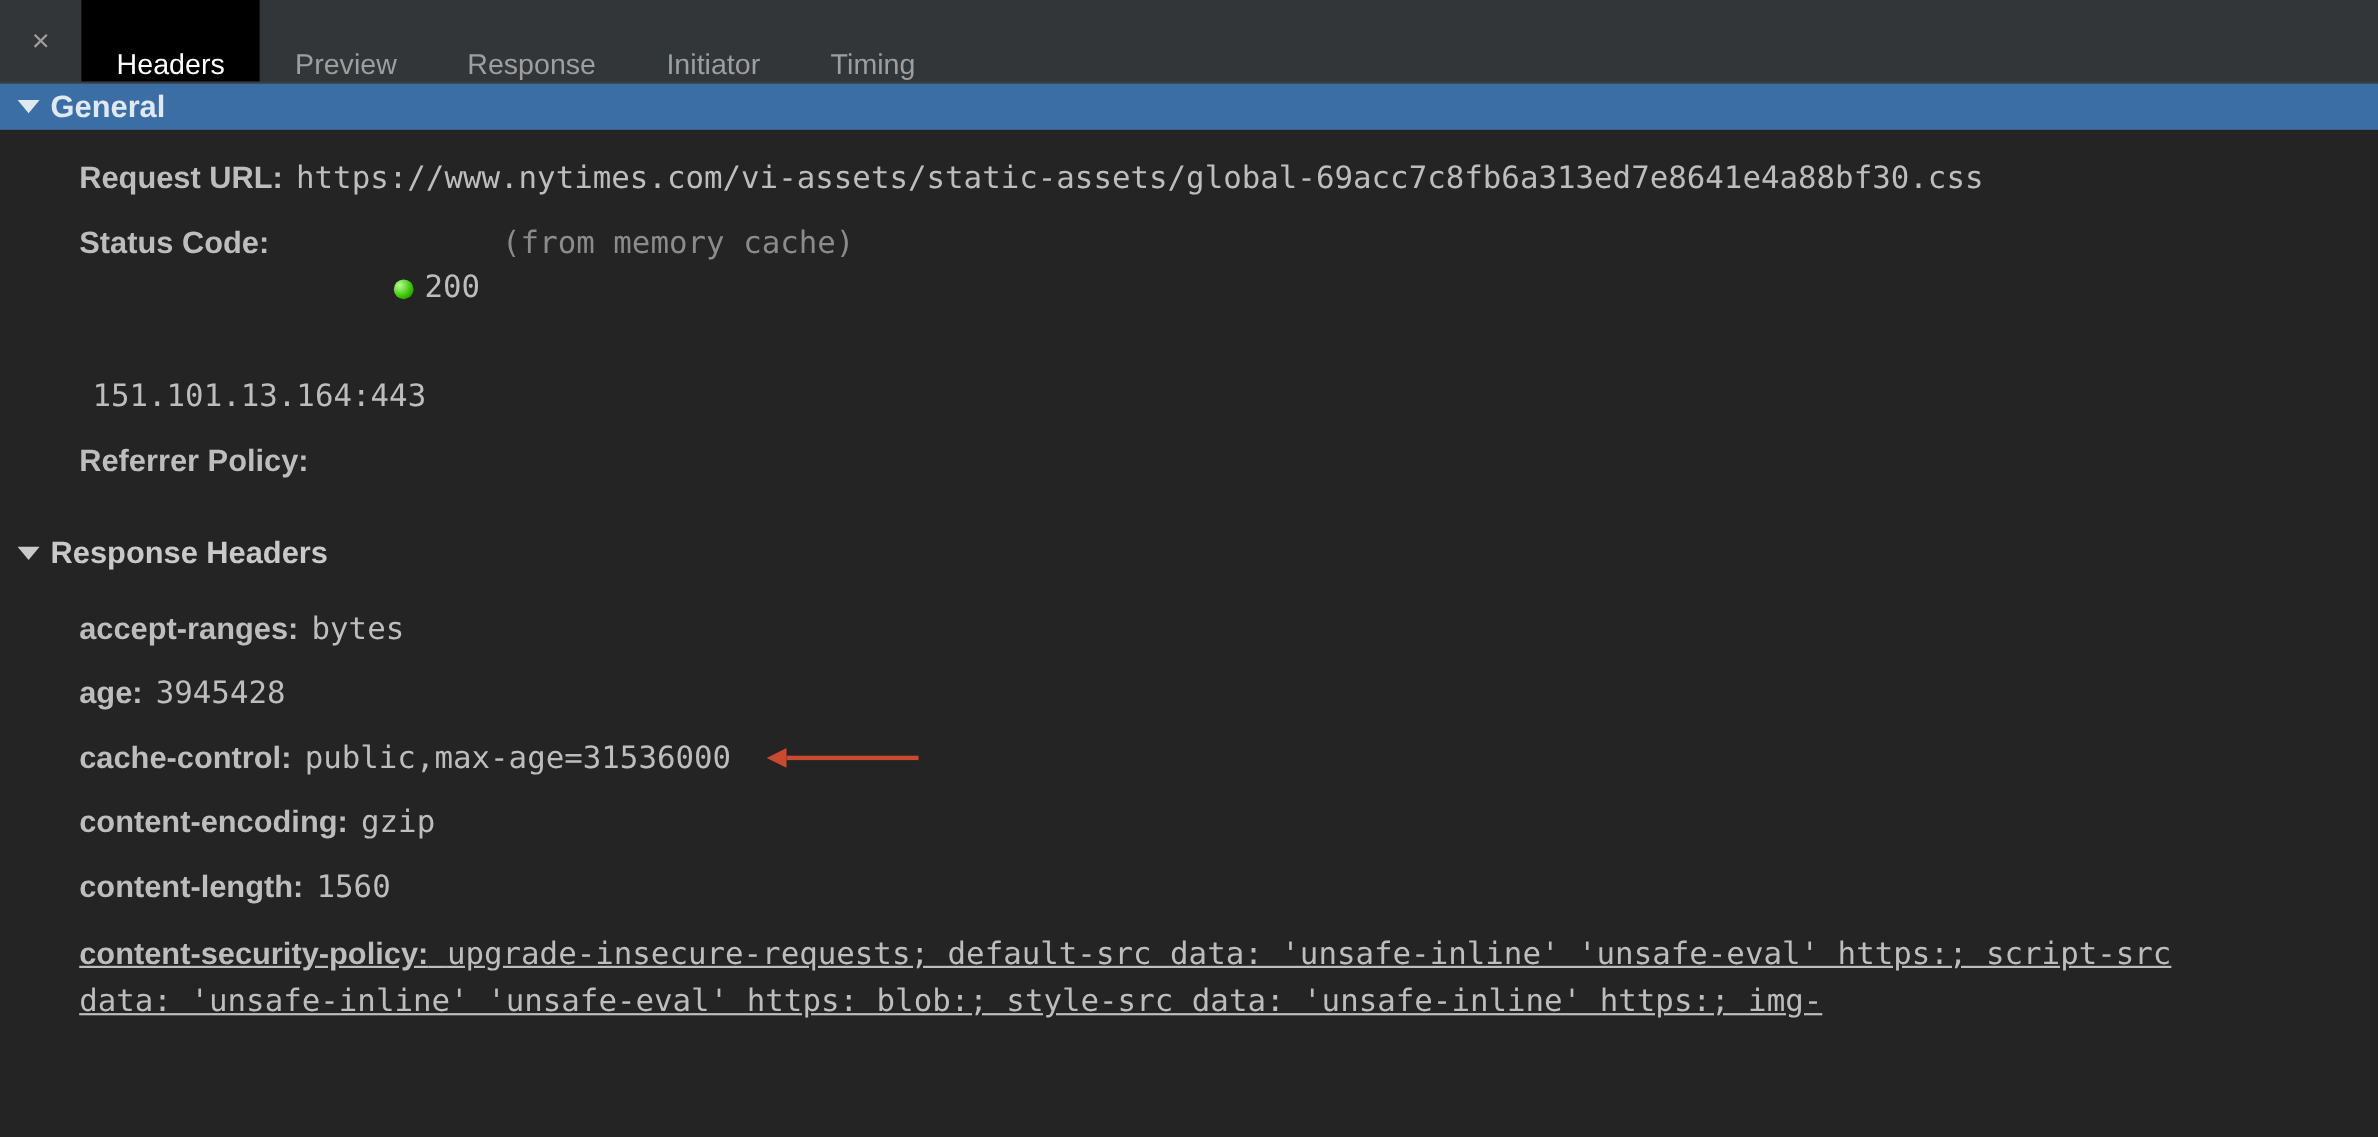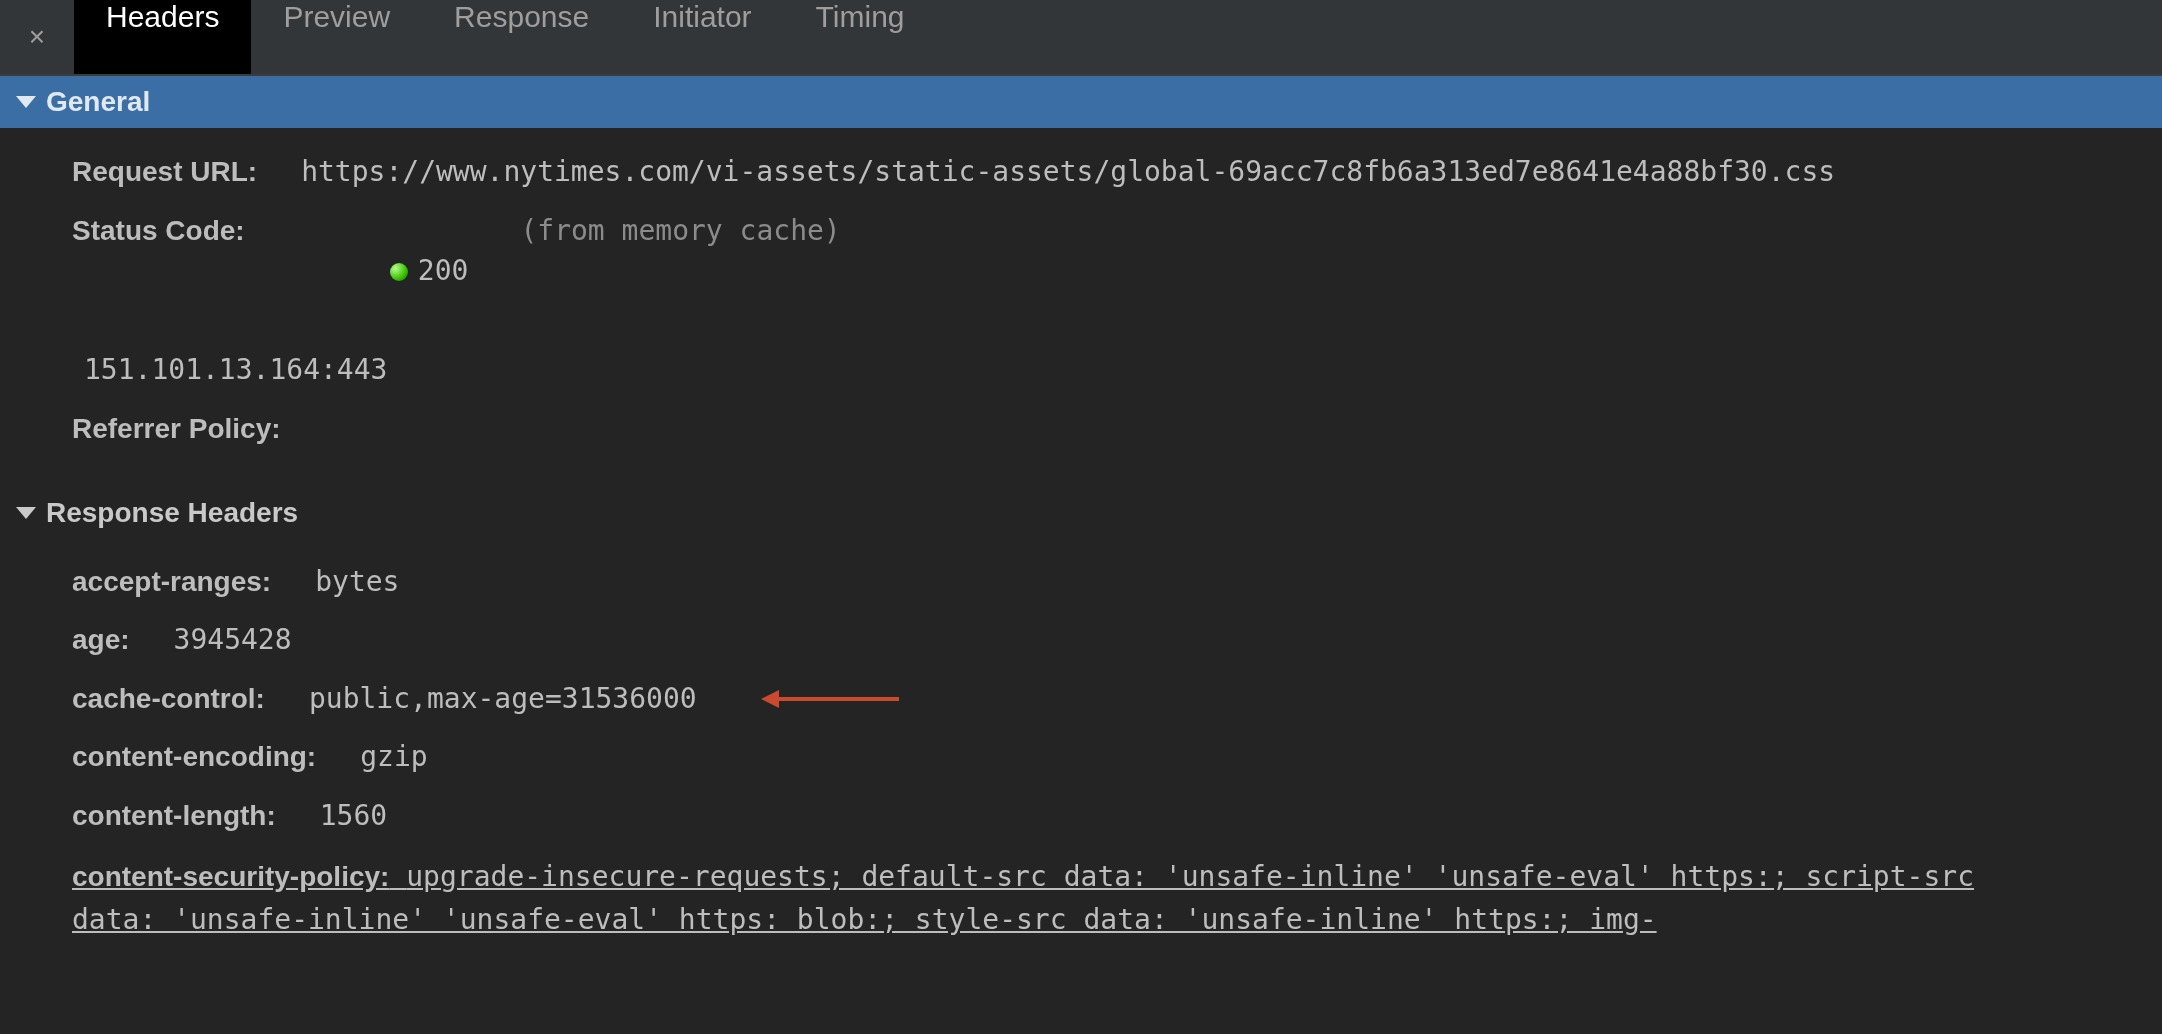--- a/index.html
+++ b/index.html
@@ -4,35 +4,35 @@
   <style>
     * { margin:0; padding:0; box-sizing:border-box; }
     html,body { width:2162px; height:1034px; background:#242424; color:#bdbdbd;
       font-family:"Helvetica Neue",Arial,sans-serif; font-size:28px; overflow:hidden; }
 
     
     .tab-bar { height:76px; background:#333639; display:flex; align-items:stretch;
       border-bottom:2px solid #3c3c3c; }
     .close-btn { width:74px; display:flex; align-items:center; justify-content:center;
       color:#9e9e9e; font-size:28px; cursor:pointer; }
-    .tab { padding:0 32px; display:flex; align-items:flex-start; color:#9e9e9e; cursor:pointer;
-      font-size:30px; }
+    .tab { padding:0 32px; display:flex; align-items:flex-end; color:#9e9e9e; cursor:pointer;
+      font-size:26px; }
     .tab.active { background:#000; color:#fff; }
 
     
     .section-head { display:flex; align-items:center; height:50px; padding-left:16px;
       color:#c9c9c9; font-weight:600; font-size:28px; cursor:pointer; }
-    .section-head.blue { background:#3b6ea5; color:#e1e9f0; height:52px; }
+    .section-head.blue { background:#3b6ea5; color:#e1e9f0; height:42px; }
     .tri { display:inline-block; width:0; height:0; border-left:10px solid transparent;
       border-right:10px solid transparent; border-top:12px solid currentColor; margin-right:10px; }
 
     
     .rows { padding:24px 0 18px 72px; display:flex; flex-direction:column; gap:18px;
       color:#bdbdbd; font-size:28px; line-height:1.45; }
-    .row { display:flex; flex-wrap:wrap; align-items:baseline;gap:32px; }
+    .row { display:flex; flex-wrap:wrap; align-items:baseline; }
     .lbl { color:#bdbdbd; font-weight:600; white-space:nowrap; }
     .val { font-family:"Menlo","Consolas",monospace; color:#bdbdbd; font-weight:400;
       margin-left:12px; white-space:pre; }
     .muted { color:#8b8b8b; margin-left:20px; }
     .green-dot { display:inline-block; width:18px; height:18px; border-radius:50%;
       background:radial-gradient(circle at 30% 30%,#b6ff8f,#37c000 60%,#1f6a00);
       vertical-align:middle; margin-right:10px; }
 
     .arrow-ann { display:inline-flex; align-items:center; margin-left:32px; }
     .arrow-line { width:120px; height:4px; background:#c94a2f; }

